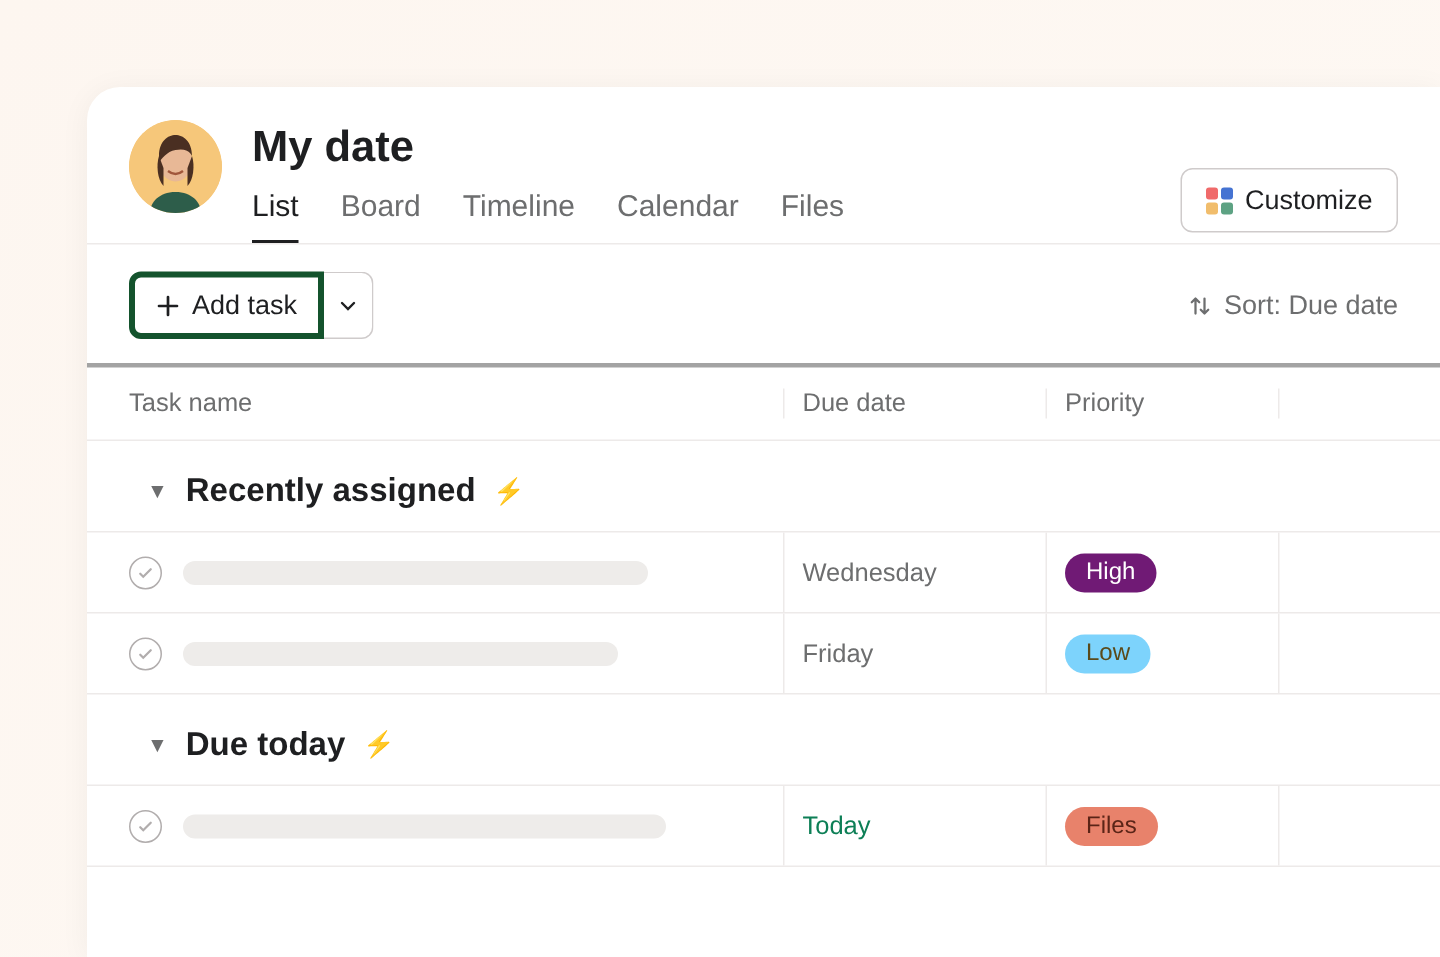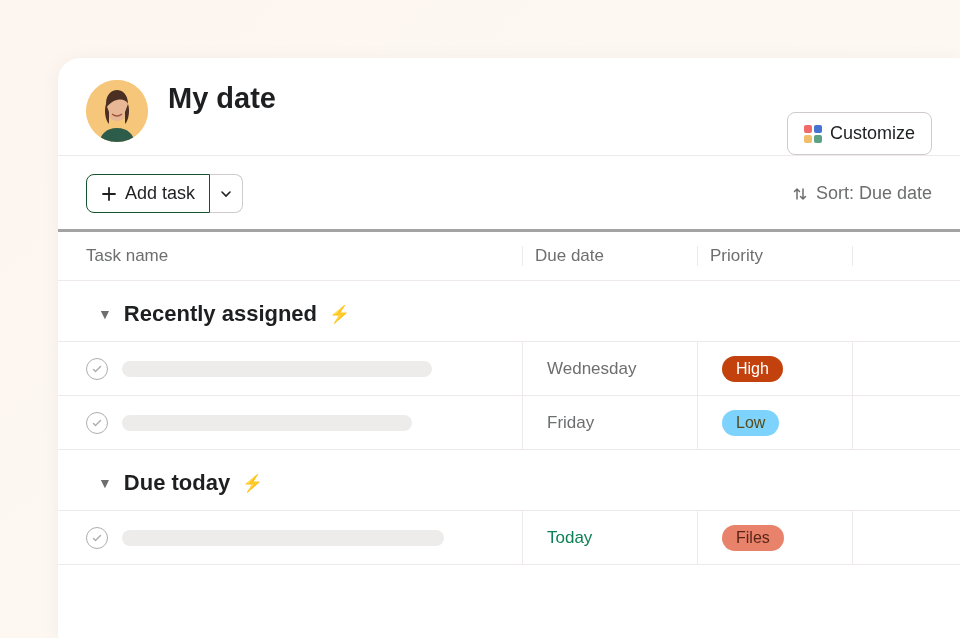--- a/index.html
+++ b/index.html
@@ -56,21 +56,21 @@
   }
   .customize-grid span { width: 8px; height: 8px; border-radius: 2px; }
   .hr { border-bottom: 1px solid #edeae9; margin-top: 0; }
   .toolbar {
     display: flex; justify-content: space-between; align-items: center;
     padding: 18px 28px 16px 28px;
   }
   .addtask-group { display: flex; }
   .addtask-btn {
     display: inline-flex; align-items: center; gap: 8px;
-    border: 1px solid #14532d; border-radius: 8px 0 0 8px;
+    border: 4px solid #14532d; border-radius: 8px 0 0 8px;
     padding: 8px 14px; font-size: 18px; color: #1e1f21; background:#fff; cursor:pointer;
   }
   .addtask-chevron {
     border: 1px solid #cfcbcb; border-left: none; border-radius: 0 8px 8px 0;
     padding: 8px 10px; background:#fff; cursor:pointer; display:flex; align-items:center;
   }
   .sort {
     display: inline-flex; align-items: center; gap: 8px;
     font-size: 18px; color: #6d6e6f; cursor: pointer;
   }
@@ -93,21 +93,21 @@
   .section-caret { color: #6d6e6f; font-size: 14px; }
   .bolt { color: #f5a623; font-size: 17px; }
   .row {
     display: grid;
     grid-template-columns: 1fr 175px 155px 80px;
     align-items: center;
     padding: 0 28px 0 28px;
     height: 54px;
     border-bottom: 1px solid #edeae9;
   }
-  .row > div { border-left: 1px solid #edeae9; height: 100%; display:flex; align-items:center; padding-left:24px; }
+  .row > div { border-left: 1px solid #edeae9; height: 100%; display:flex; align-items:center; padding-left:12px; }
   .row > div:first-child { border-left:none; padding-left:0; }
   .task-cell { display:flex; align-items:center; gap:14px; }
   .check-circle {
     width: 22px; height:22px; border:1.5px solid #b1adad; border-radius:50%;
     display:flex; align-items:center; justify-content:center; flex-shrink:0; cursor:pointer;
   }
   .check-circle svg { width:12px; height:12px; }
   .placeholder-bar {
     height: 16px; background: #eeecea; border-radius: 8px;
   }
@@ -131,20 +131,27 @@
           <path d="M31 48 C20 48 14 55 14 62 L48 62 C48 55 42 48 31 48 Z" fill="#2d5d4a"></path>
           <ellipse cx="31" cy="28" rx="11" ry="13" fill="#e8b896"></ellipse>
           <path d="M20 24 C20 14 26 10 31 10 C36 10 42 14 42 24 C42 24 40 18 31 20 C25 21 22 26 20 28 Z" fill="#4a2f22"></path>
           <path d="M20 24 C18 30 19 40 23 44 L23 32 Z" fill="#4a2f22"></path>
           <path d="M42 24 C44 30 43 40 39 44 L39 32 Z" fill="#4a2f22"></path>
           <path d="M26 34 Q31 38 36 34" stroke="#a0563b" stroke-width="1.5" fill="none"></path>
         </svg>
       </div>
       <div class="title-block">
         <div class="title">My date</div>
+        <div class="tabs">
+            <div class="tab active">List</div>
+            <div class="tab">Board</div>
+            <div class="tab">Timeline</div>
+            <div class="tab">Calendar</div>
+            <div class="tab">Files</div>
+          </div>
       </div>
     </div>
     <button class="customize-btn">
       <span class="customize-grid">
         <span style="background: rgb(240, 106, 106);"></span>
           <span style="background: rgb(69, 115, 210);"></span>
           <span style="background: rgb(241, 189, 108);"></span>
           <span style="background: rgb(93, 162, 131);"></span>
       </span>
       <span>Customize</span>
@@ -194,21 +201,21 @@
           <svg viewBox="0 0 12 12">
               <path d="M2.5 6.5l2 2 5-5" stroke="#b1adad" stroke-width="1.5" fill="none" stroke-linecap="round"></path>
             </svg>
         </span>
         <span class="placeholder-bar" style="width:310px"></span>
       </div>
       <div>
           <span class="due ">Wednesday</span>
         </div>
       <div>
-          <span class="pill" style="background:#c2410c;color:#ffffff">High</span>
+          <span class="pill" style="background:#701a75;color:#ffffff">High</span>
         </div>
       <div></div>
       </div>
       <div class="row">
       <div class="task-cell">
         <span class="check-circle">
           <svg viewBox="0 0 12 12">
               <path d="M2.5 6.5l2 2 5-5" stroke="#b1adad" stroke-width="1.5" fill="none" stroke-linecap="round"></path>
             </svg>
         </span>

